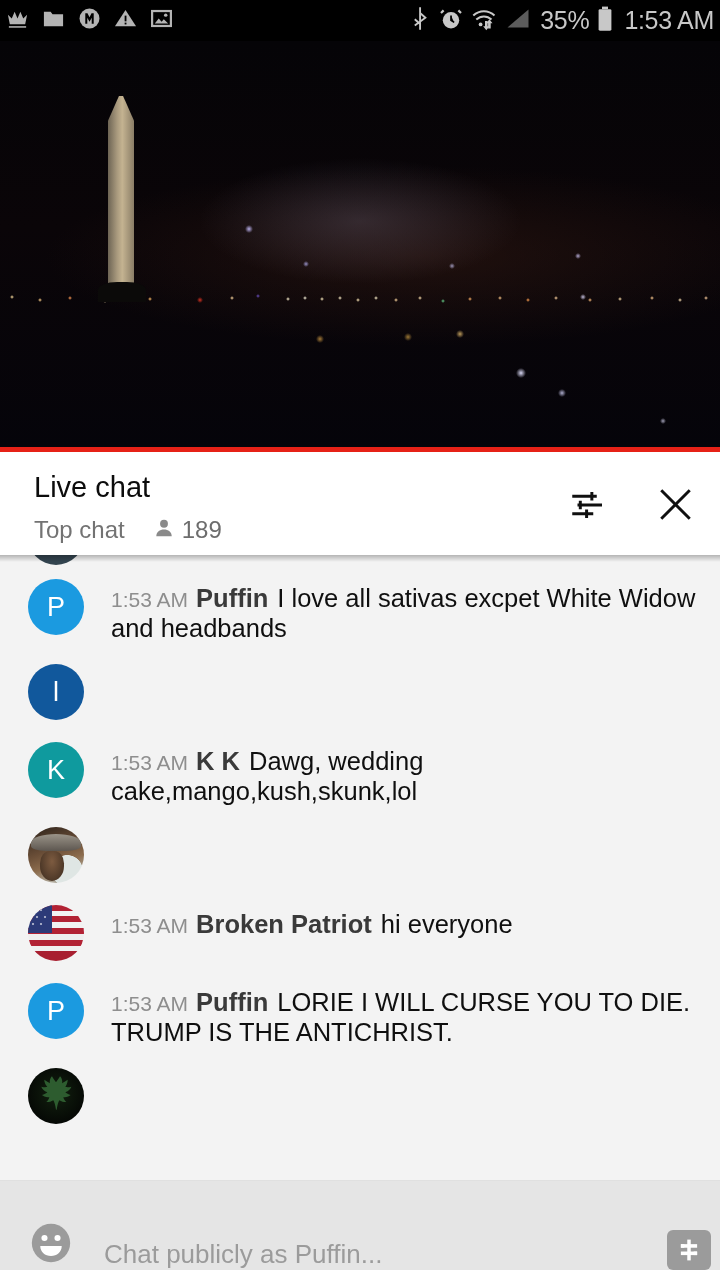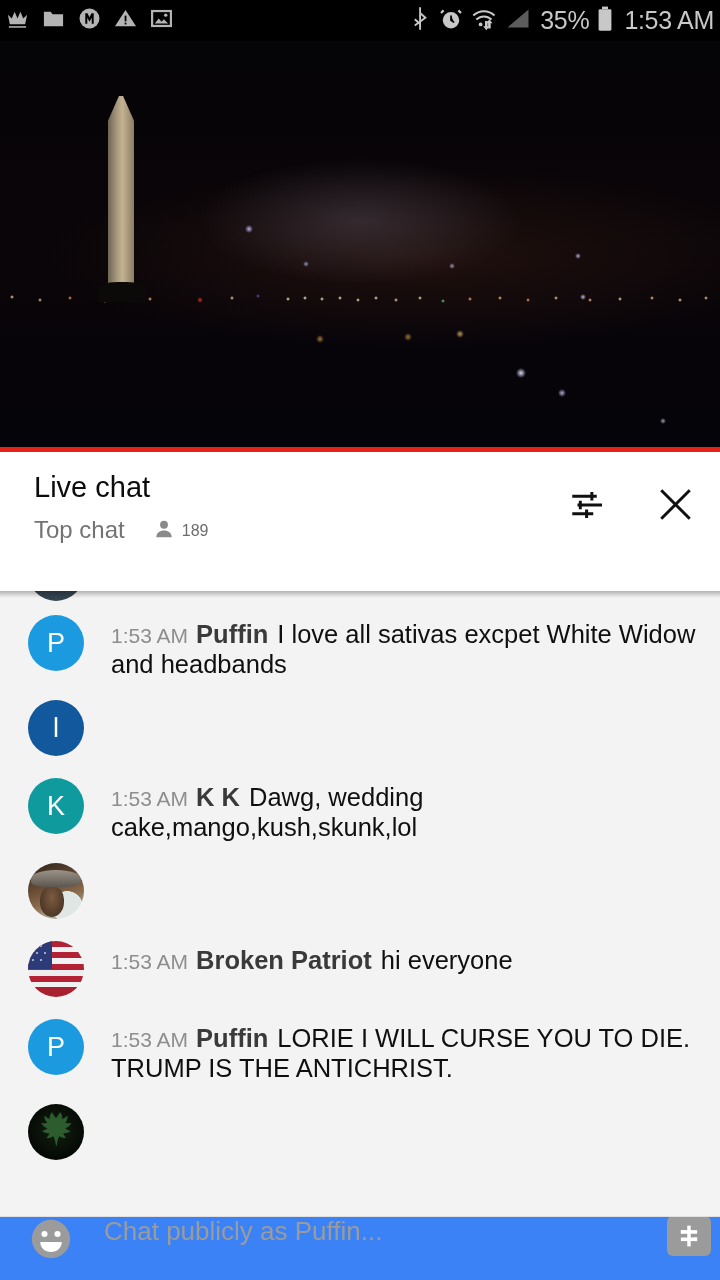--- a/index.html
+++ b/index.html
@@ -100,31 +100,31 @@
   }
   #progress-bar{
     position:absolute; left:0; bottom:0;
     height:5px; width:100%;
     background:#e62117;
   }
 
   
   #chat-header{
     position:relative;
-    height:139px; width:100%;
+    height:103px; width:100%;
     background:#fff;
     padding:18px 22px 0 34px;
     display:flex; align-items:flex-start;
   }
   #chat-header-text{ flex:1; }
   #chat-title{ font-size:29px; color:#0c0c0c; line-height:1.18; }
   #chat-subrow{ display:flex; align-items:flex-end; margin-top:12px; gap:28px; }
   #chat-mode{ font-size:24px; color:#737373; }
   #viewer-block{ display:flex; align-items:center; gap:7px; }
-  #viewer-count{ font-size:16px; color:#6d6d6d; }
+  #viewer-count{ font-size:24px; color:#6d6d6d; }
   #chat-header-actions{ display:flex; align-items:center; gap:44px; padding-top:12px; }
   .hdr-btn{ background:none; border:none; cursor:pointer; display:block; line-height:0; }
 
   
   #chat-list{
     position:relative;
     width:100%; height:625px;
     background:#f3f3f3;
     overflow:hidden;
     padding-top:2px;
@@ -195,22 +195,22 @@
                radial-gradient(circle 1.6px at 5px 19px,#fff,transparent),
                radial-gradient(circle 1.6px at 13px 19px,#fff,transparent),
                #2c3a78;
   }
   .av-leaf{ background:radial-gradient(circle at 50% 45%, #12210f 0%, #040604 78%); }
 
   
   #composer{
     position:relative;
     width:100%; height:90px;
-    background:#3b82f6;
-    display:flex; align-items:flex-start;
+    background:#e5e5e5;
+    display:flex; align-items:flex-end;
     padding:0 9px 0 28px;
   }
   #composer-topline{
     position:absolute; top:0; left:0; right:0; height:1px;
     background:#e0e0e0;
   }
   #composer-input{
     flex:1;
     border:none; outline:none;
     background:transparent;

